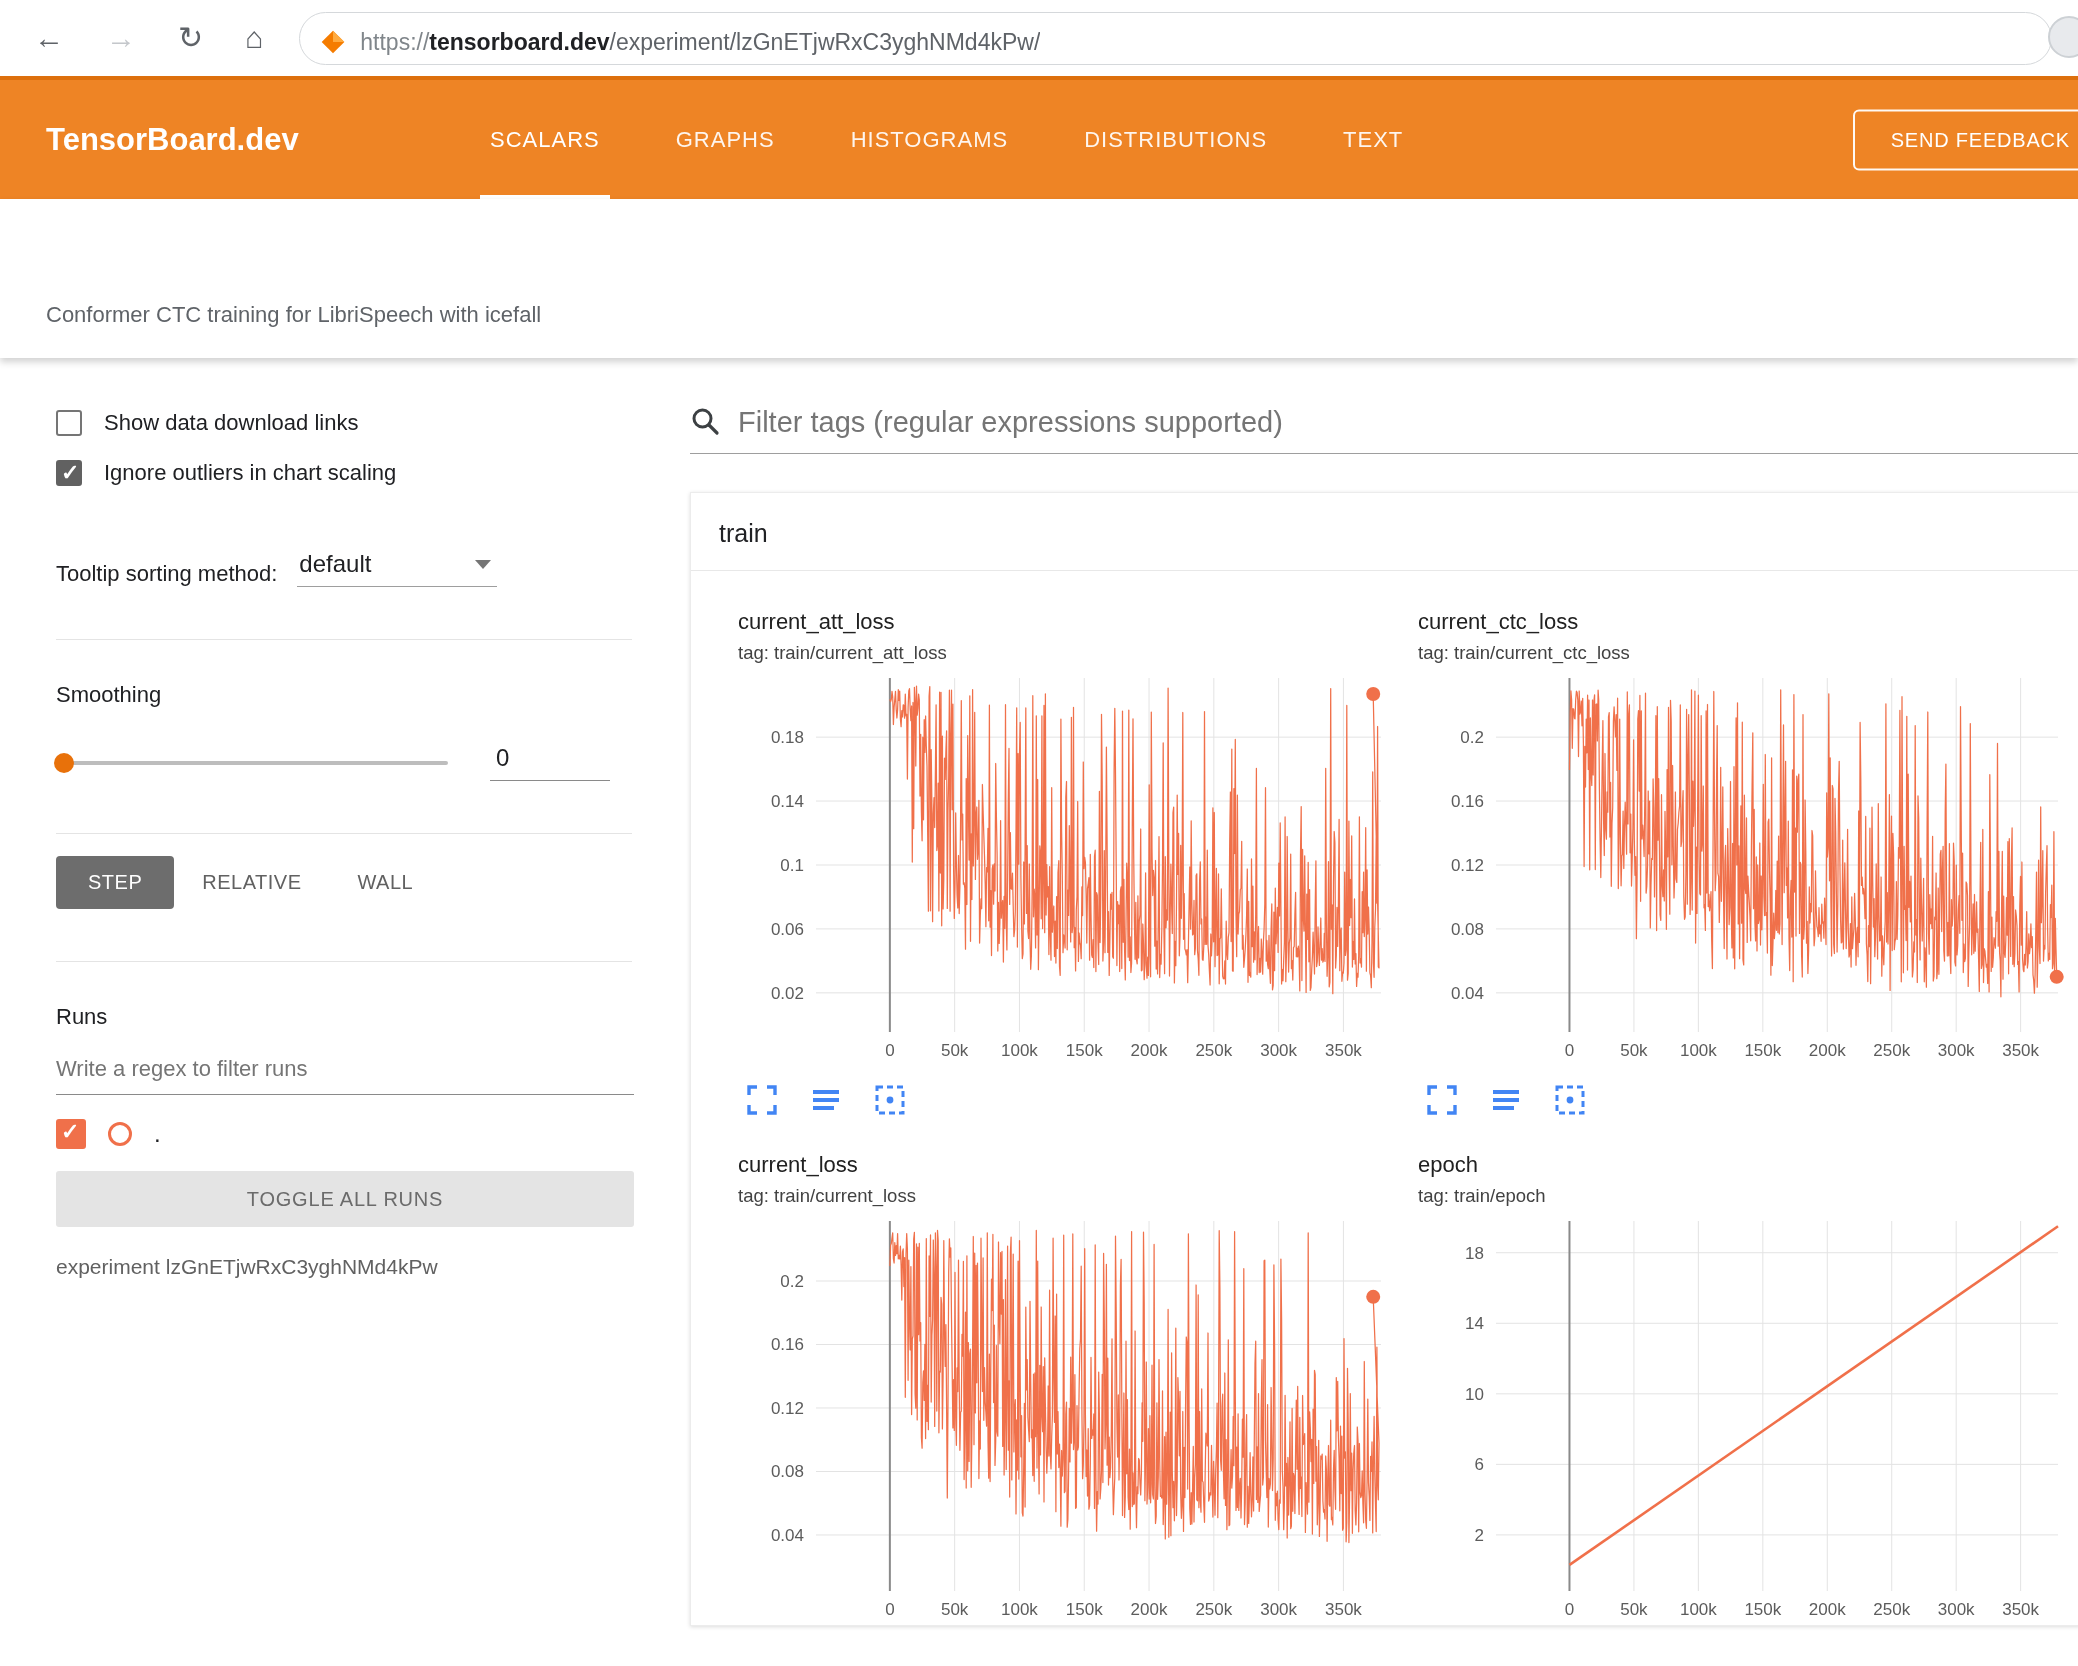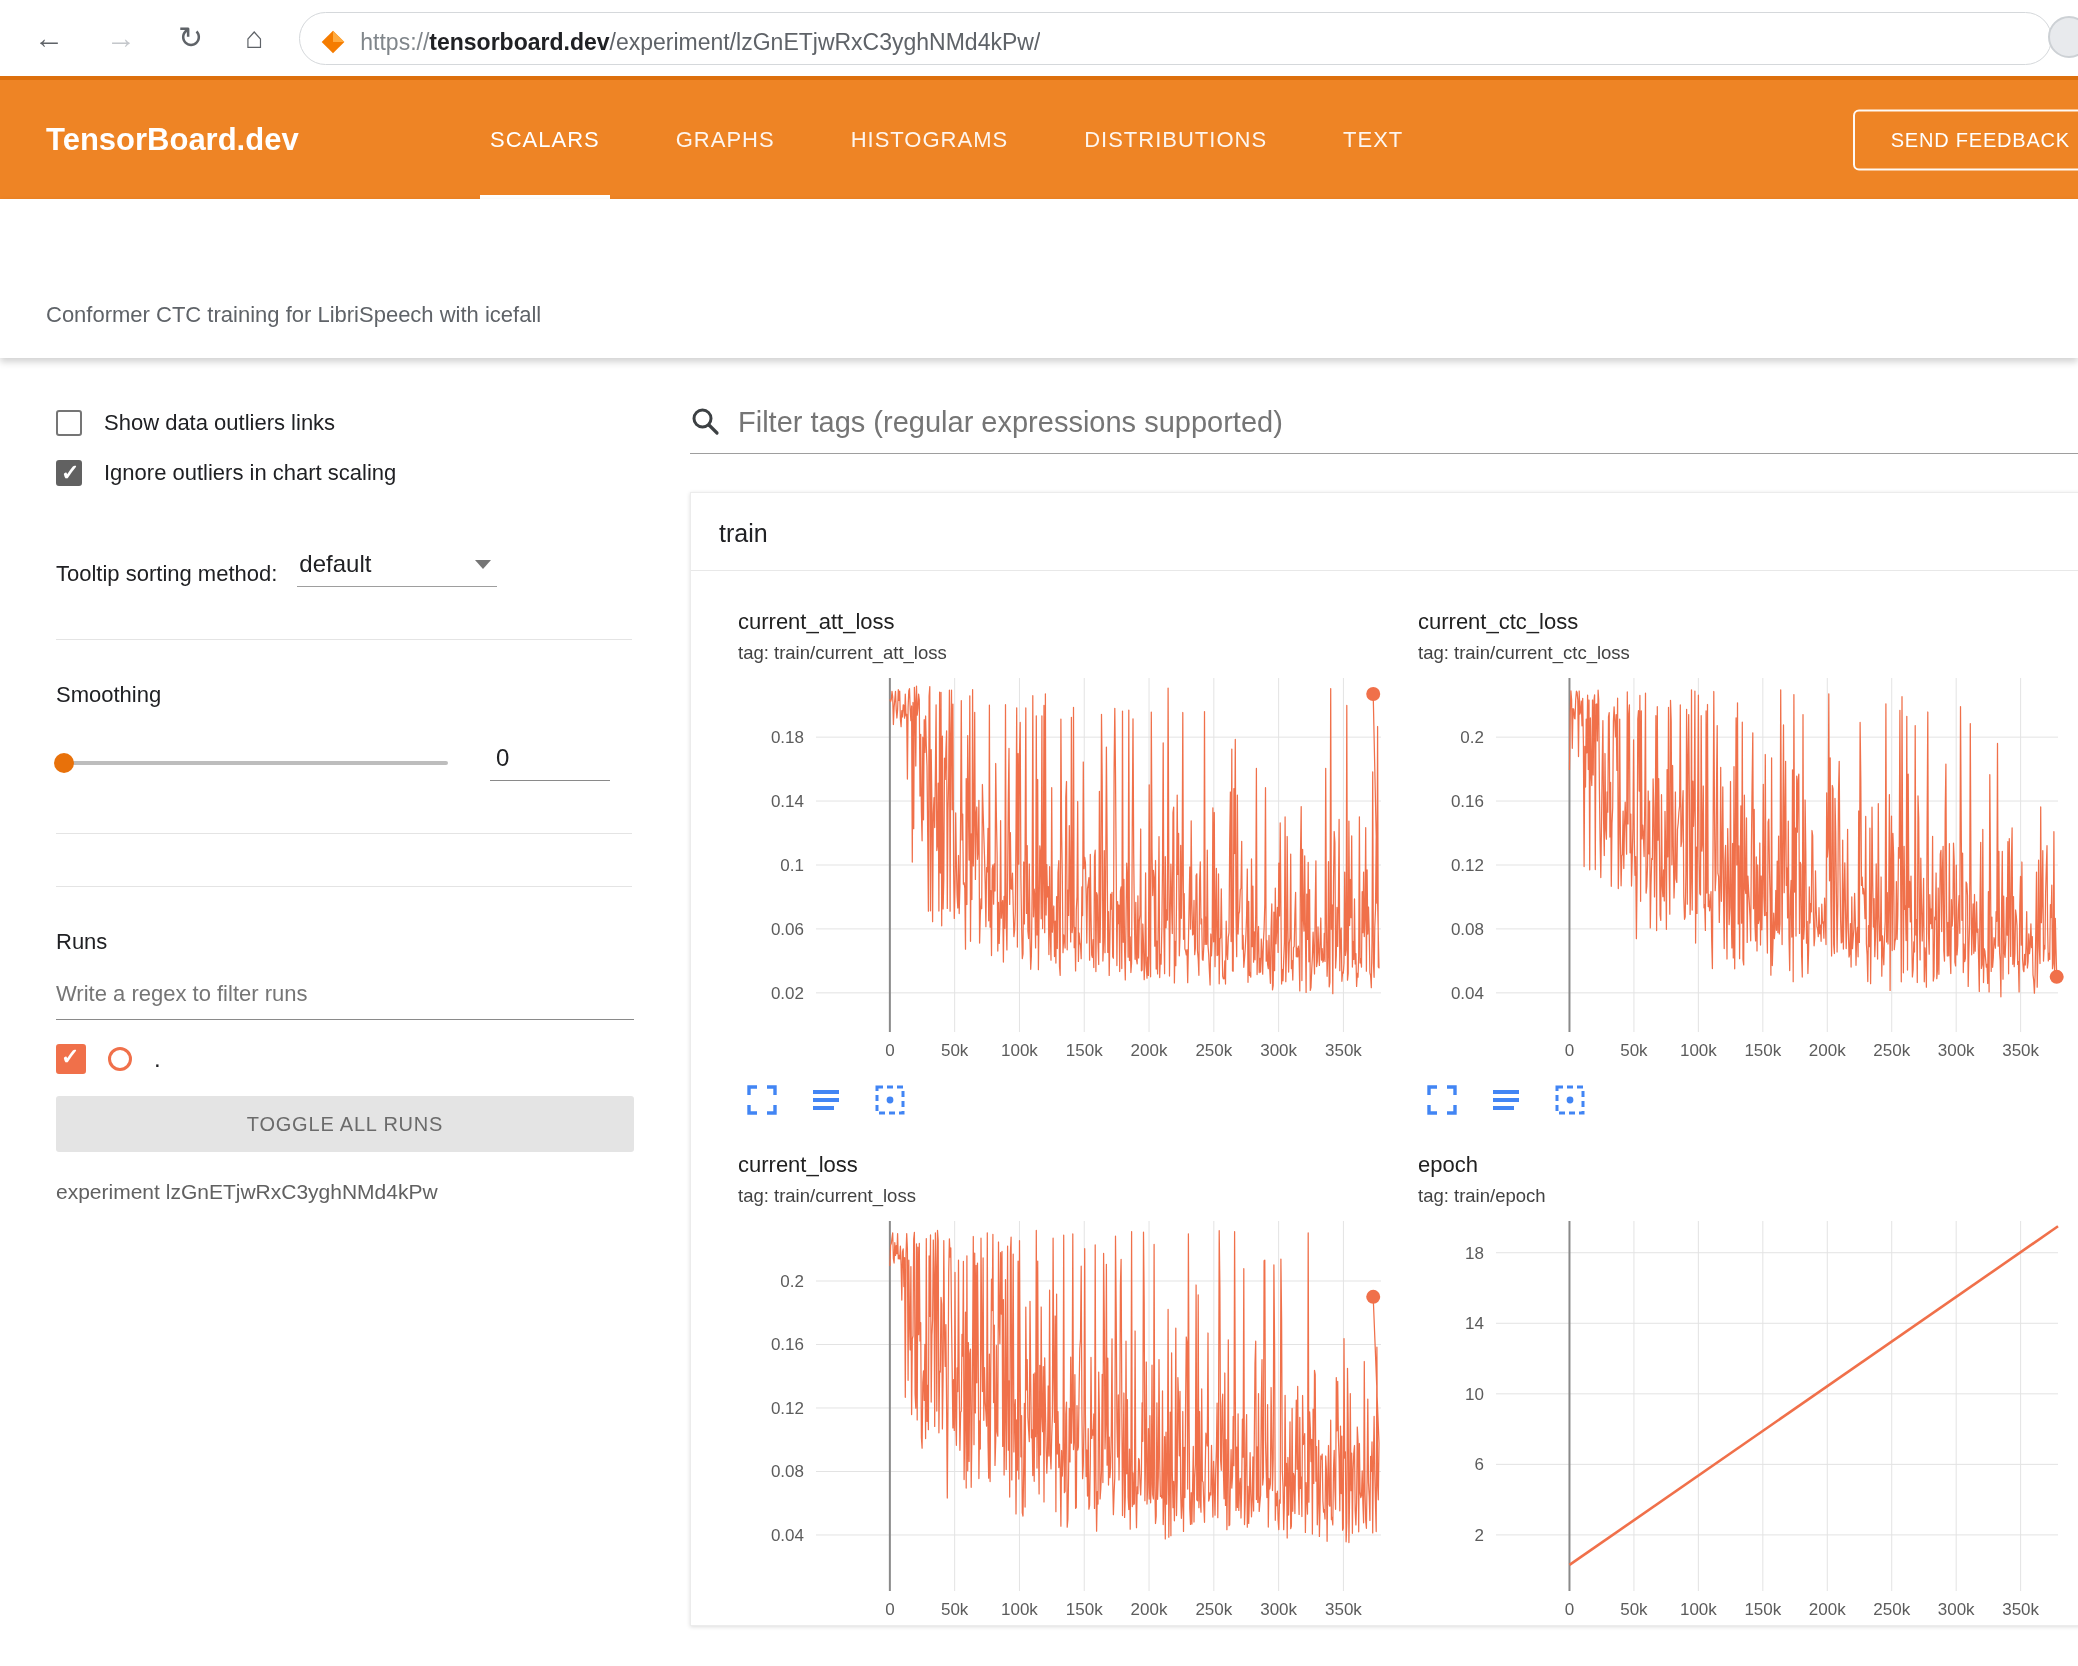--- a/index.html
+++ b/index.html
@@ -146,21 +146,21 @@
 
 <div class="subtitle-band">
   <span class="subtitle">Conformer CTC training for LibriSpeech with icefall</span>
 </div>
 
 <div class="content">
 
   <div class="sidebar">
     <div class="cb-row">
       <span class="checkbox"></span>
-      <span>Show data outliers links</span>
+      <span>Show data download links</span>
     </div>
     <div class="cb-row">
       <span class="checkbox checked"></span>
       <span>Ignore outliers in chart scaling</span>
     </div>
 
     <div class="tooltip-row">
       <span>Tooltip sorting method:</span>
       <div class="select-box">
         <span>default</span>
@@ -173,20 +173,25 @@
     <div class="side-label">Smoothing</div>
     <div class="slider-row">
       <div class="slider-track">
         <div class="slider-knob"></div>
       </div>
       <input class="smooth-value" value="0" style="">
     </div>
 
     <div class="divider"></div>
 
+    <div class="axis-btns">
+      <button class="axis-btn selected">STEP</button>
+      <button class="axis-btn">RELATIVE</button>
+      <button class="axis-btn">WALL</button>
+    </div>
 
     <div class="divider"></div>
 
     <div class="side-label">Runs</div>
     <input class="runs-filter" placeholder="Write a regex to filter runs" style="">
     <div class="run-row">
       <span class="checkbox orange run-checkbox checked"></span>
       <span class="run-circle"></span>
       <span class="run-name">.</span>
     </div>

